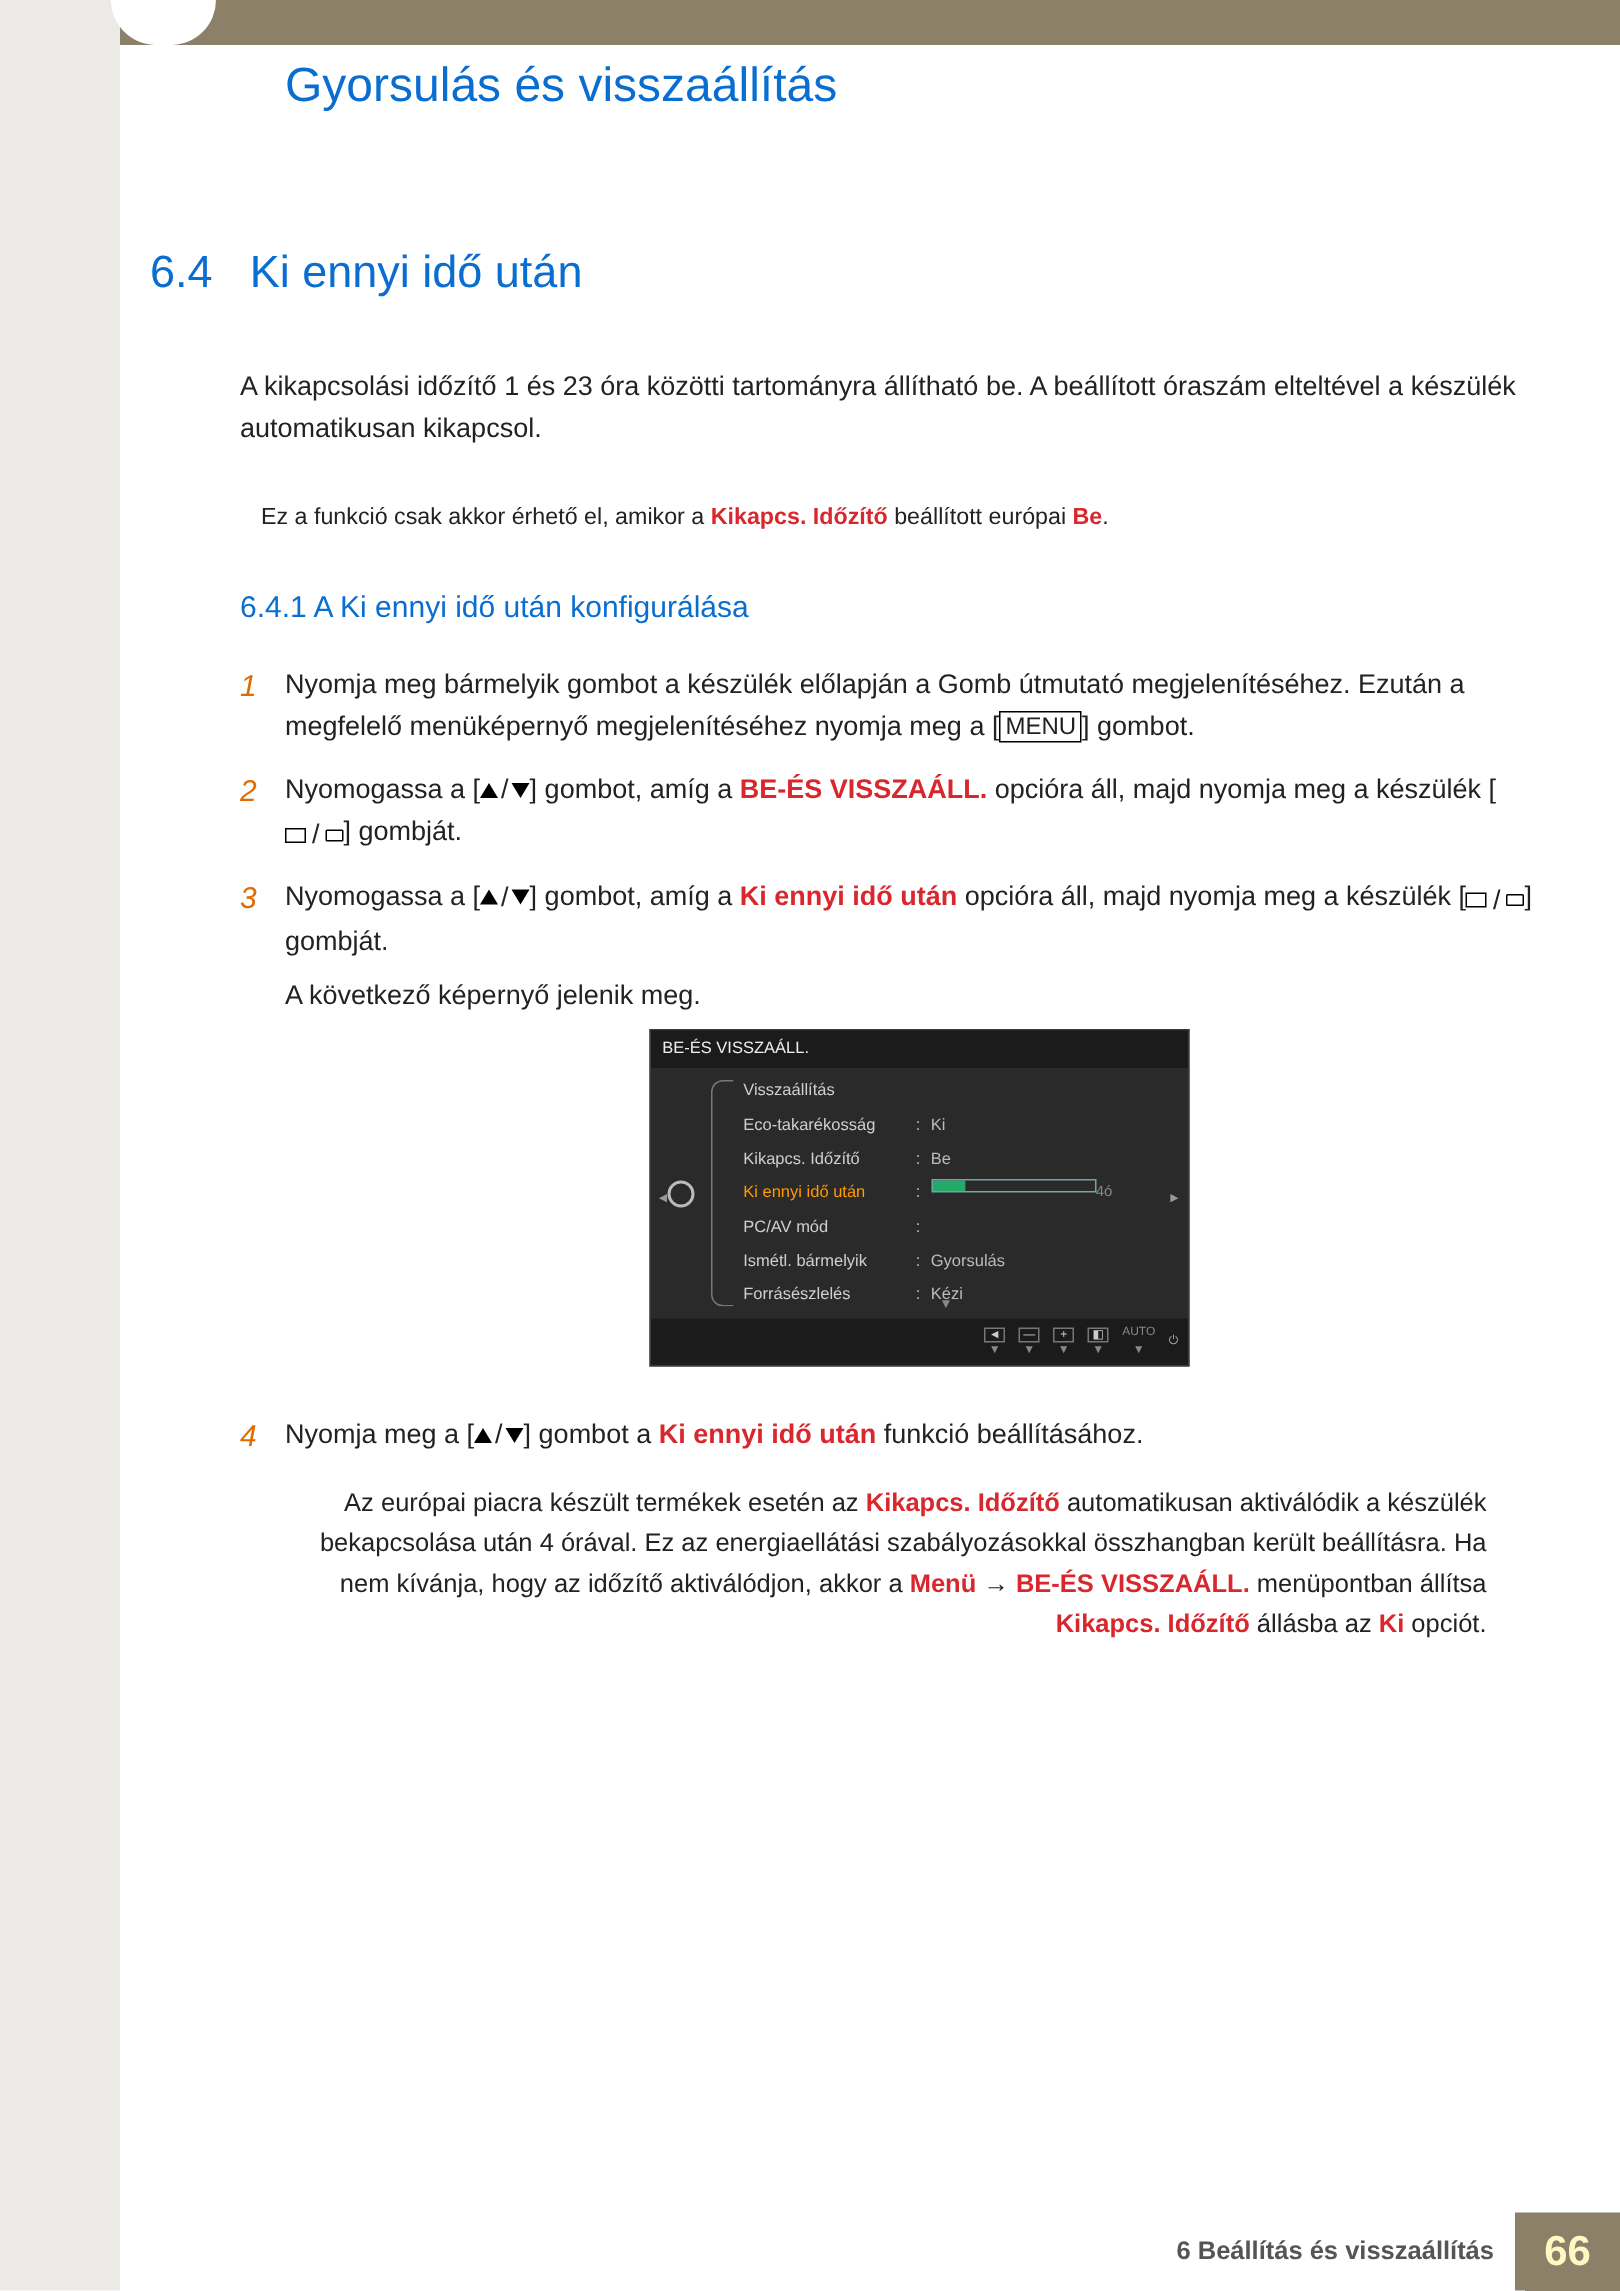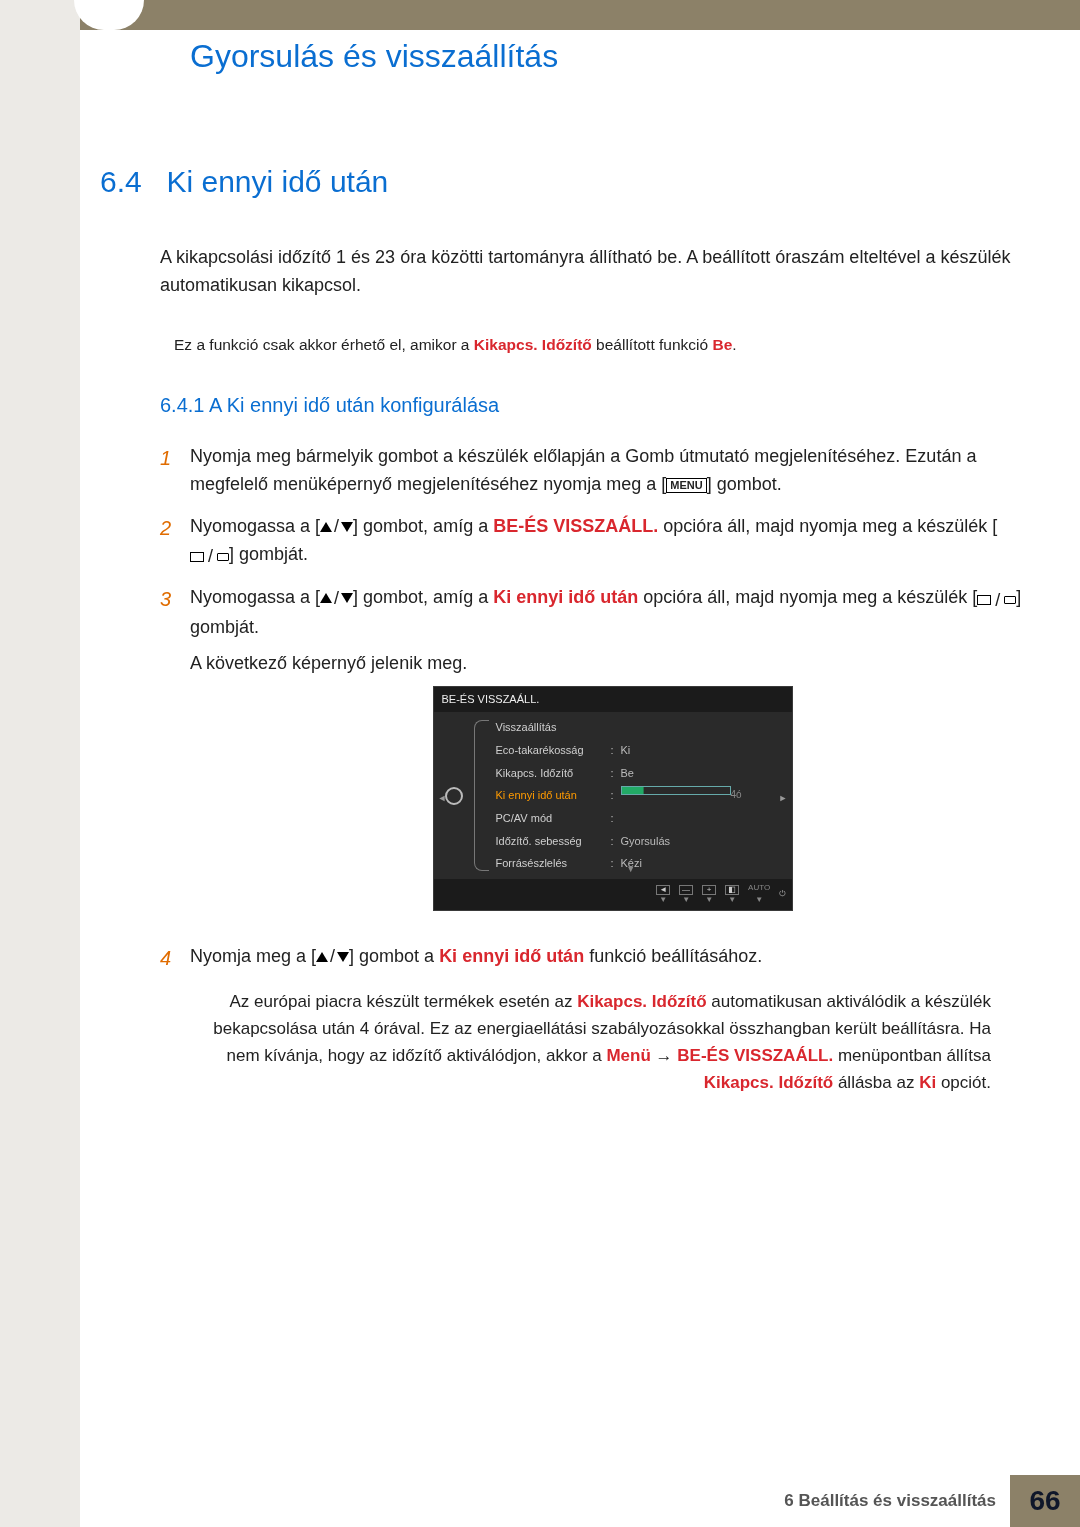--- a/index.html
+++ b/index.html
@@ -85,22 +85,22 @@
     font-style: italic;
     width: 30px;
     font-size: 20px;
     flex-shrink: 0;
   }
   .step-body { flex: 1; }
   .step-body .bold { font-weight: bold; }
   .menu-label {
     display: inline-block;
     border: 1.5px solid #000;
-    font-size: 11px;
-    font-weight: bold;
+    font-size: 16px;
+    font-weight: normal;
     padding: 0 3px;
     line-height: 1.2;
     vertical-align: 1px;
   }
   .updown {
     display: inline-flex;
     align-items: center;
   }
   .tri-up, .tri-down {
     display: inline-block;
@@ -230,21 +230,21 @@
     left: 80px; right: 0; bottom: 0;
     height: 52px;
     display: flex;
     justify-content: flex-end;
     padding-left: 28px;
   }
   .footer-bar {
     background: #8c8168;
     height: 52px;
     width: 70px;
-    color: #0f172a;
+    color: #fef9c3;
     font-size: 28px;
     font-weight: bold;
     display: flex;
     align-items: center;
     justify-content: center;
   }
   .footer-label {
     align-self: center;
     margin-right: 14px;
     color: #555;
@@ -268,21 +268,21 @@
 
 <div class="content">
   <div>
     <span class="sec-num">6.4</span>
     <span class="sec-title">Ki ennyi idő után</span>
   </div>
 
   <p class="intro">A kikapcsolási időzítő 1 és 23 óra közötti tartományra állítható be. A beállított óraszám elteltével a készülék automatikusan kikapcsol.</p>
 
   <div class="note-box">
-    <span>Ez a funkció csak akkor érhető el, amikor a </span><span class="red">Kikapcs. Időzítő</span><span> beállított funkció </span><span class="red">Be</span><span>.</span>
+    <span>Ez a funkció csak akkor érhető el, amikor a </span><span class="red">Kikapcs. Időzítő</span><span> beállított európai </span><span class="red">Be</span><span>.</span>
   </div>
 
   <div class="subsec">6.4.1  A Ki ennyi idő után konfigurálása</div>
 
   <div class="steps">
 
     <div class="step">
       <div class="step-num">1</div>
       <div class="step-body">
         <span>Nyomja meg bármelyik gombot a készülék előlapján a Gomb útmutató megjelenítéséhez. Ezután a megfelelő menüképernyő megjelenítéséhez nyomja meg a [</span><span class="menu-label">MENU</span><span>] gombot.</span>
@@ -345,21 +345,21 @@
                   <span class="lbl">Ki ennyi idő után</span>
                   <span class="col">:</span>
                   <span class="slider"></span>
                   <span class="slider-val">4ó</span>
                 </div>
               <div class="osd-row">
                   <span class="lbl">PC/AV mód</span>
                   <span class="col">:</span>
                 </div>
               <div class="osd-row">
-                  <span class="lbl">Időzítő. sebesség</span>
+                  <span class="lbl">Ismétl. bármelyik</span>
                   <span class="col">:</span>
                   <span class="val">Gyorsulás</span>
                 </div>
               <div class="osd-row">
                   <span class="lbl">Forrásészlelés</span>
                   <span class="col">:</span>
                   <span class="val">Kézi</span>
                 </div>
               <div class="osd-down">▼</div>
             </div>

